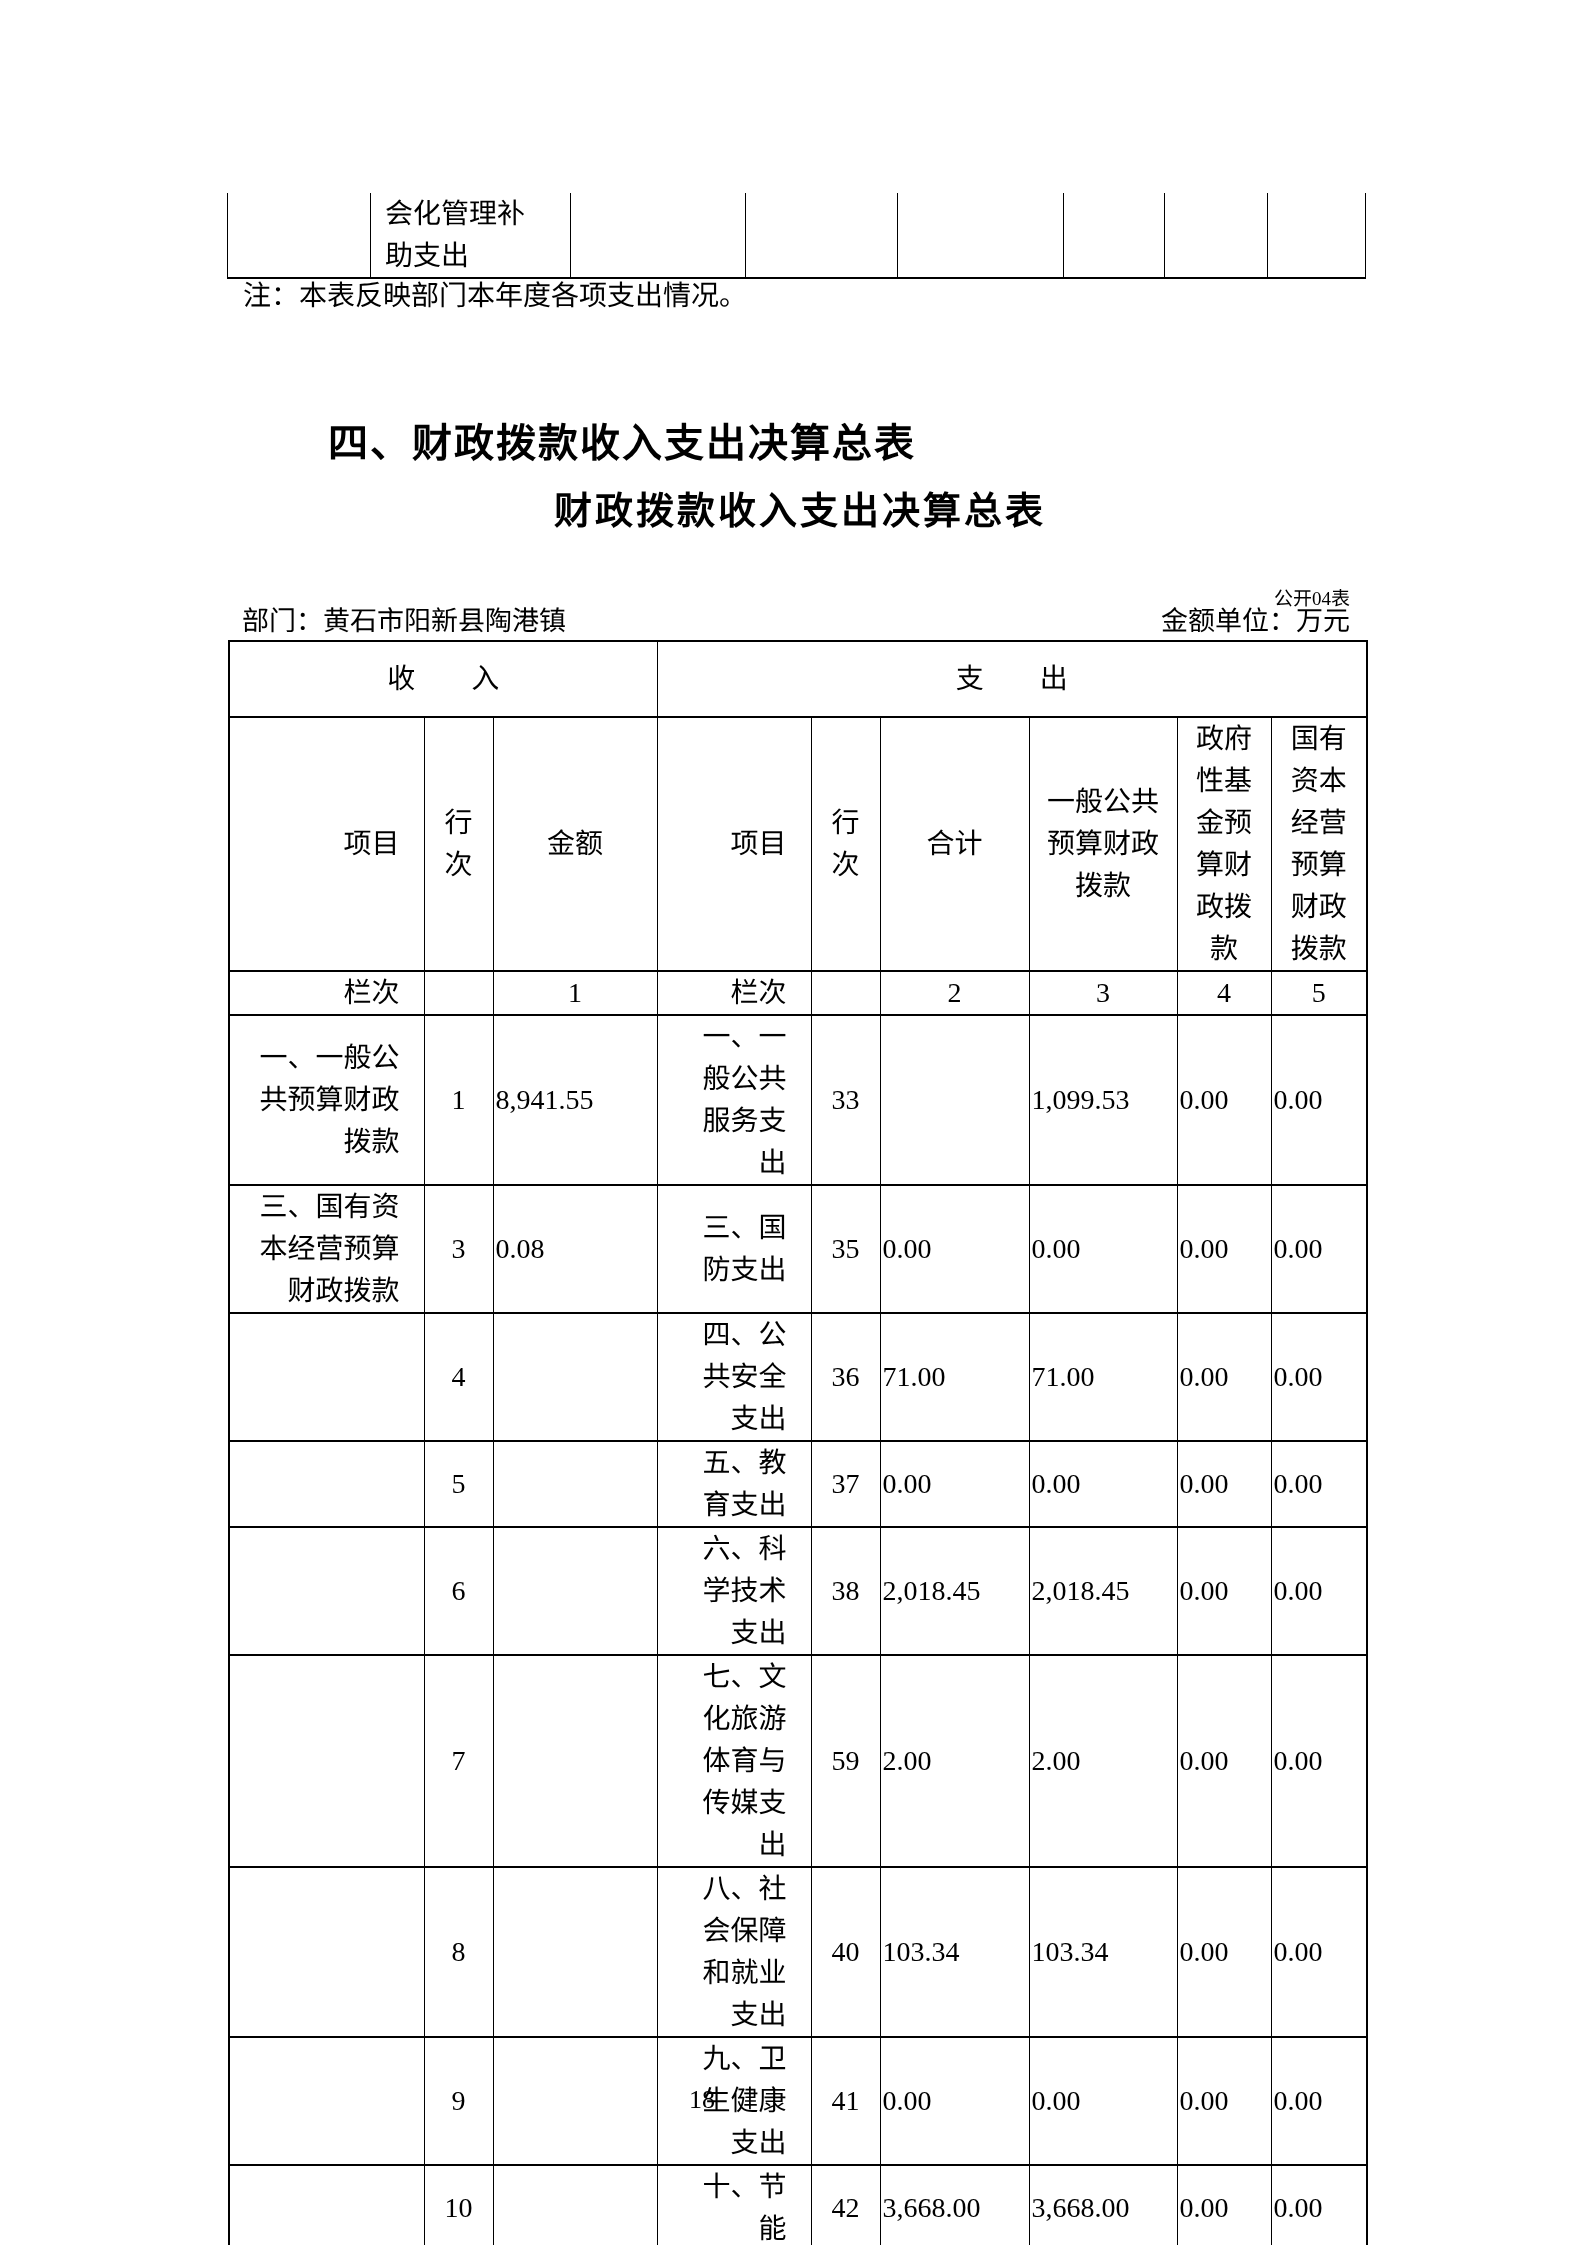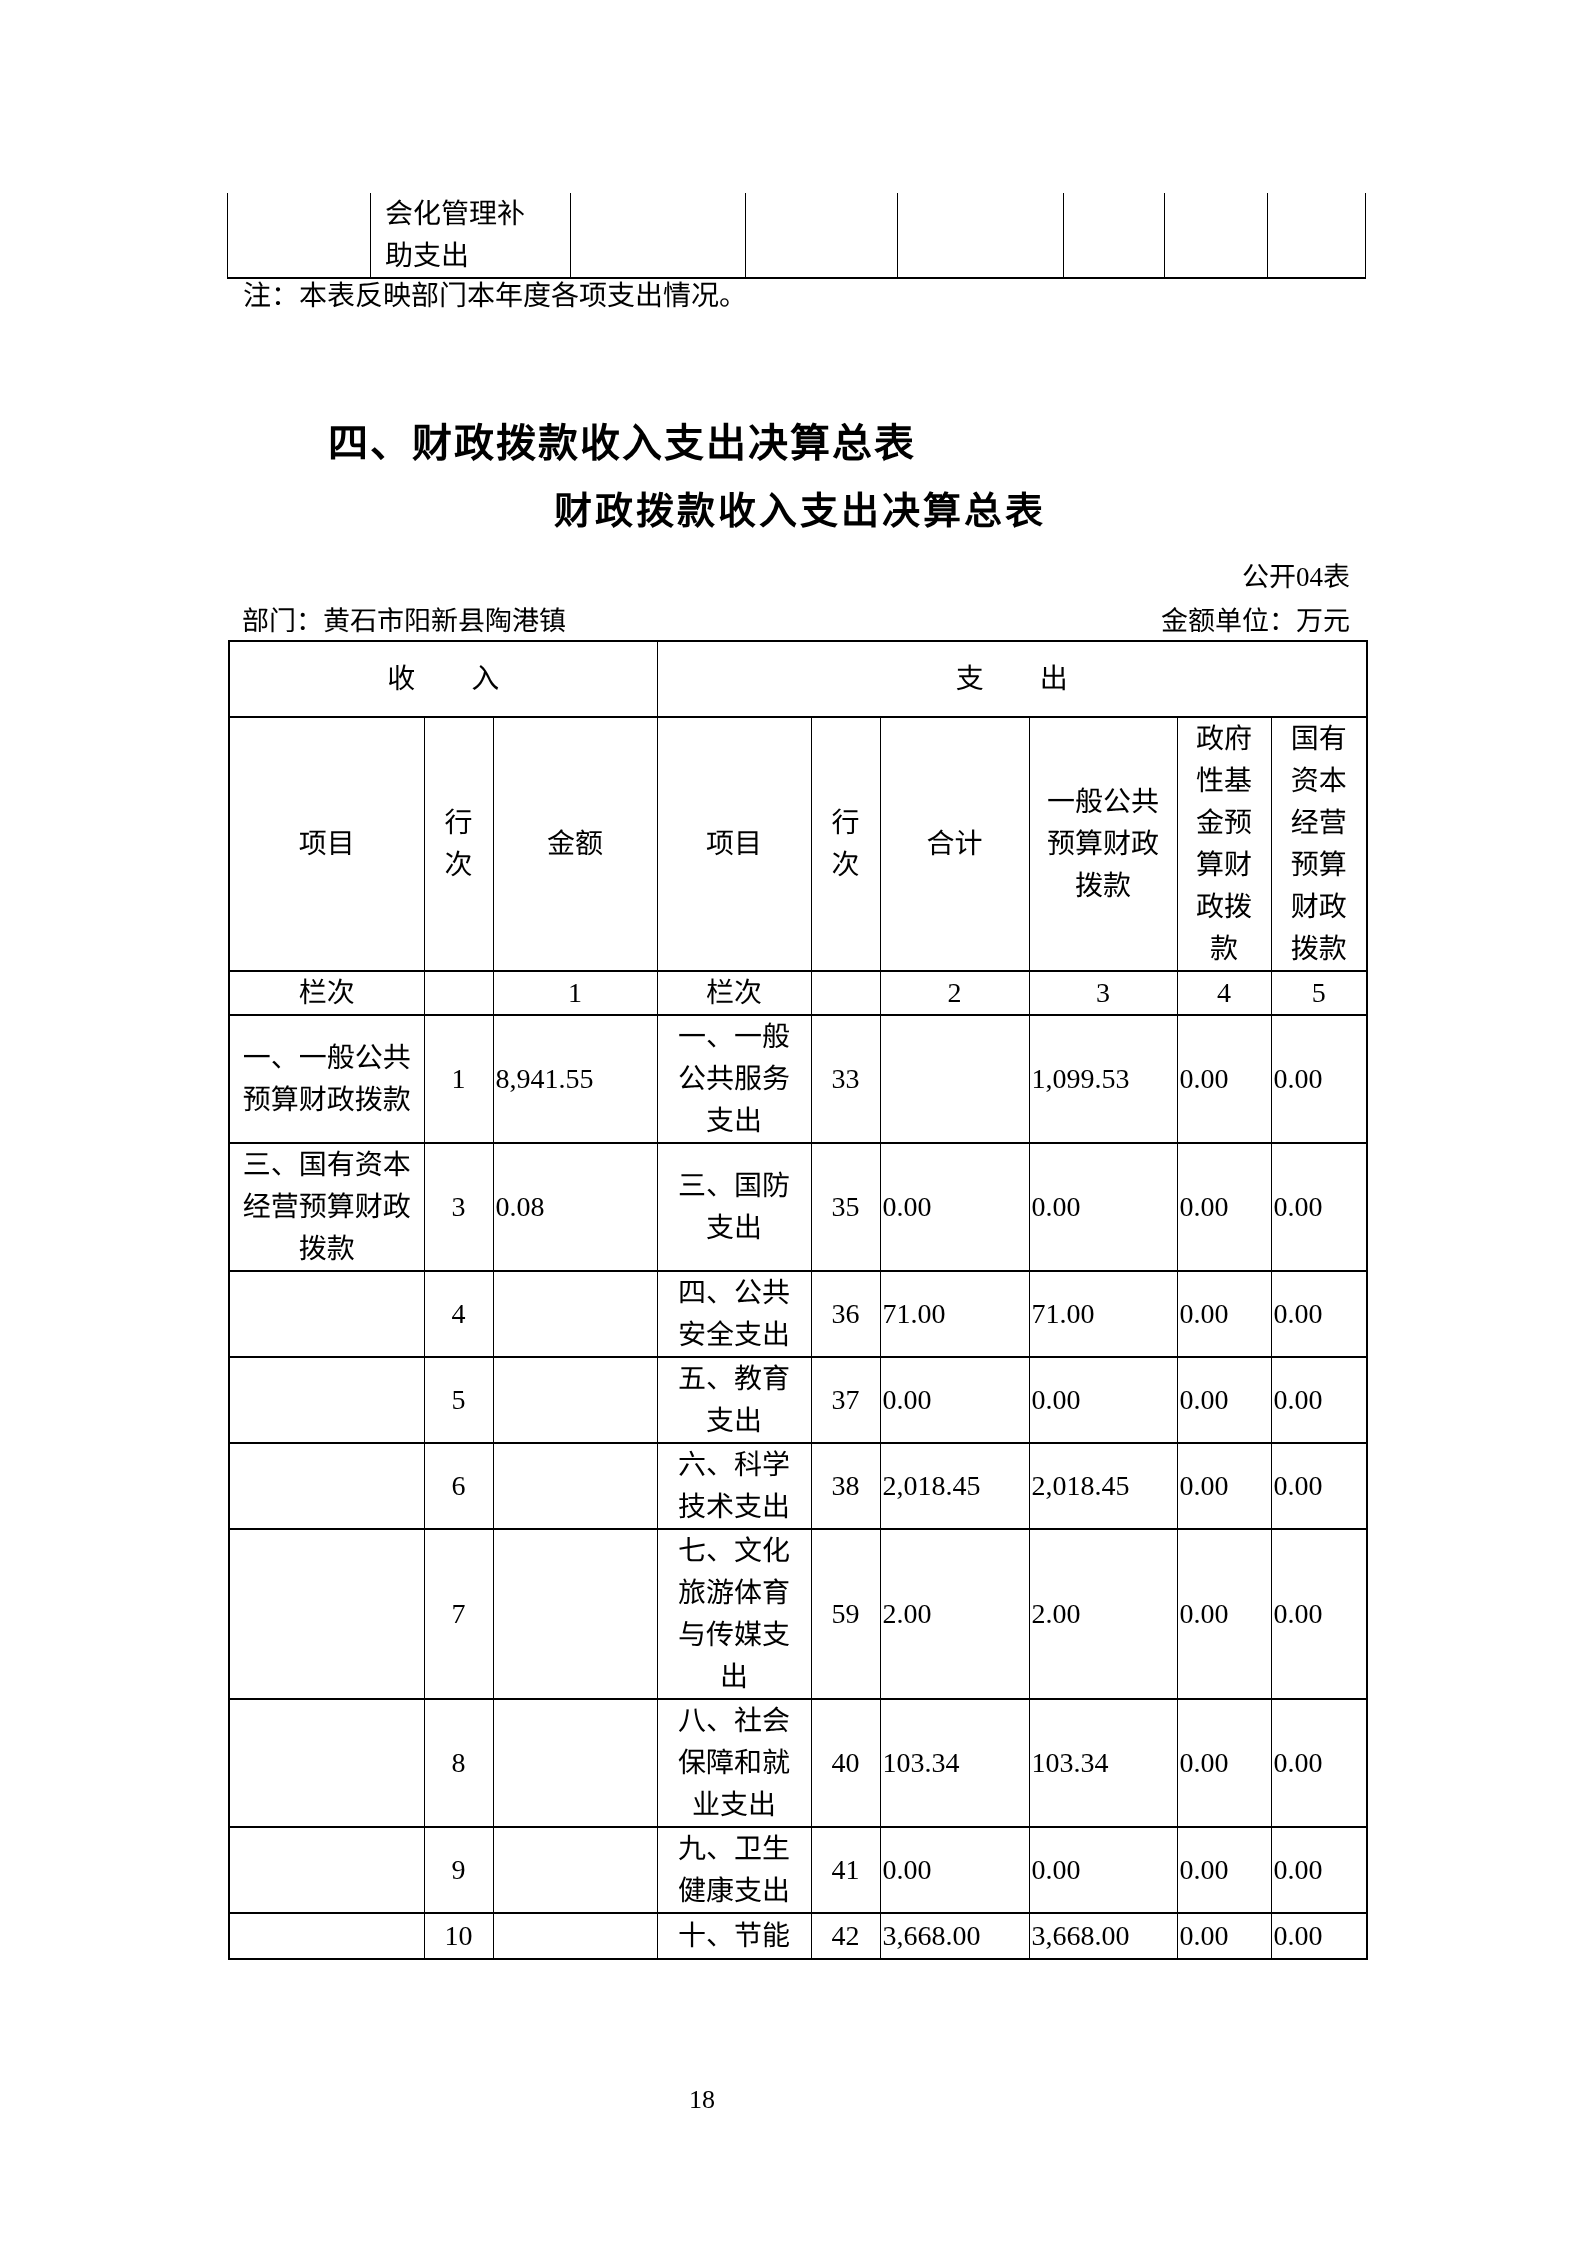--- a/index.html
+++ b/index.html
@@ -11,38 +11,38 @@
   td{
     border:1px solid #000;border-top-width:2px;border-bottom-width:2px;
     vertical-align:middle;font-size:28px;line-height:42px;overflow:hidden;
     word-break:break-all;
   }
   
   .fragment td{border-top:none;border-bottom:2px solid #000;}
   .fragment .prevcell{white-space:pre-line;text-align:left;padding:0 14px;}
   
   .main{border:2px solid #000;}
-  .item{text-align:center;padding:0 12px;}
+  .item{text-align:right;padding:0 24px;}
   .ctr{text-align:center;padding:0 2px;}
   .num{text-align:left;padding-right:14px;padding-left:2px;}
   .hline{text-align:center;padding:0 18px;margin-top:24px;}
   .hwrap{text-align:center;padding:0 8px;}
   .group{text-align:center;padding:16px;font-size:28px;}
   .note{position:absolute;left:243px;top:279px;font-size:28px;line-height:34px;}
   .h-main{
     position:absolute;left:328px;top:419px;font-size:40px;line-height:48px;
     font-weight:bold;letter-spacing:2px;
     font-family:"Liberation Sans","DejaVu Sans",sans-serif;
   }
   .h-sub{
     position:absolute;left:554px;top:488px;font-size:38px;line-height:46px;
     font-weight:bold;letter-spacing:3px;
     font-family:"Liberation Sans","DejaVu Sans",sans-serif;
   }
-  .table-code{position:absolute;left:228px;top:561px;width:1122px;text-align:right;font-size:27px;line-height:33px;}
+  .table-code{position:absolute;left:228px;top:582px;width:1122px;text-align:right;font-size:19px;line-height:33px;}
   .dept-row{position:absolute;left:242px;top:604px;width:1108px;display:flex;justify-content:space-between;font-size:27px;line-height:34px;}
   .pagenum{position:absolute;left:0;top:2084px;width:1404px;text-align:center;font-size:26px;line-height:32px;}
 </style>
 </head>
 <body>
 
 <div class="page">
 
   <table class="fragment" style="left:227px;top:193px;width:1138px;">
     <colgroup>

